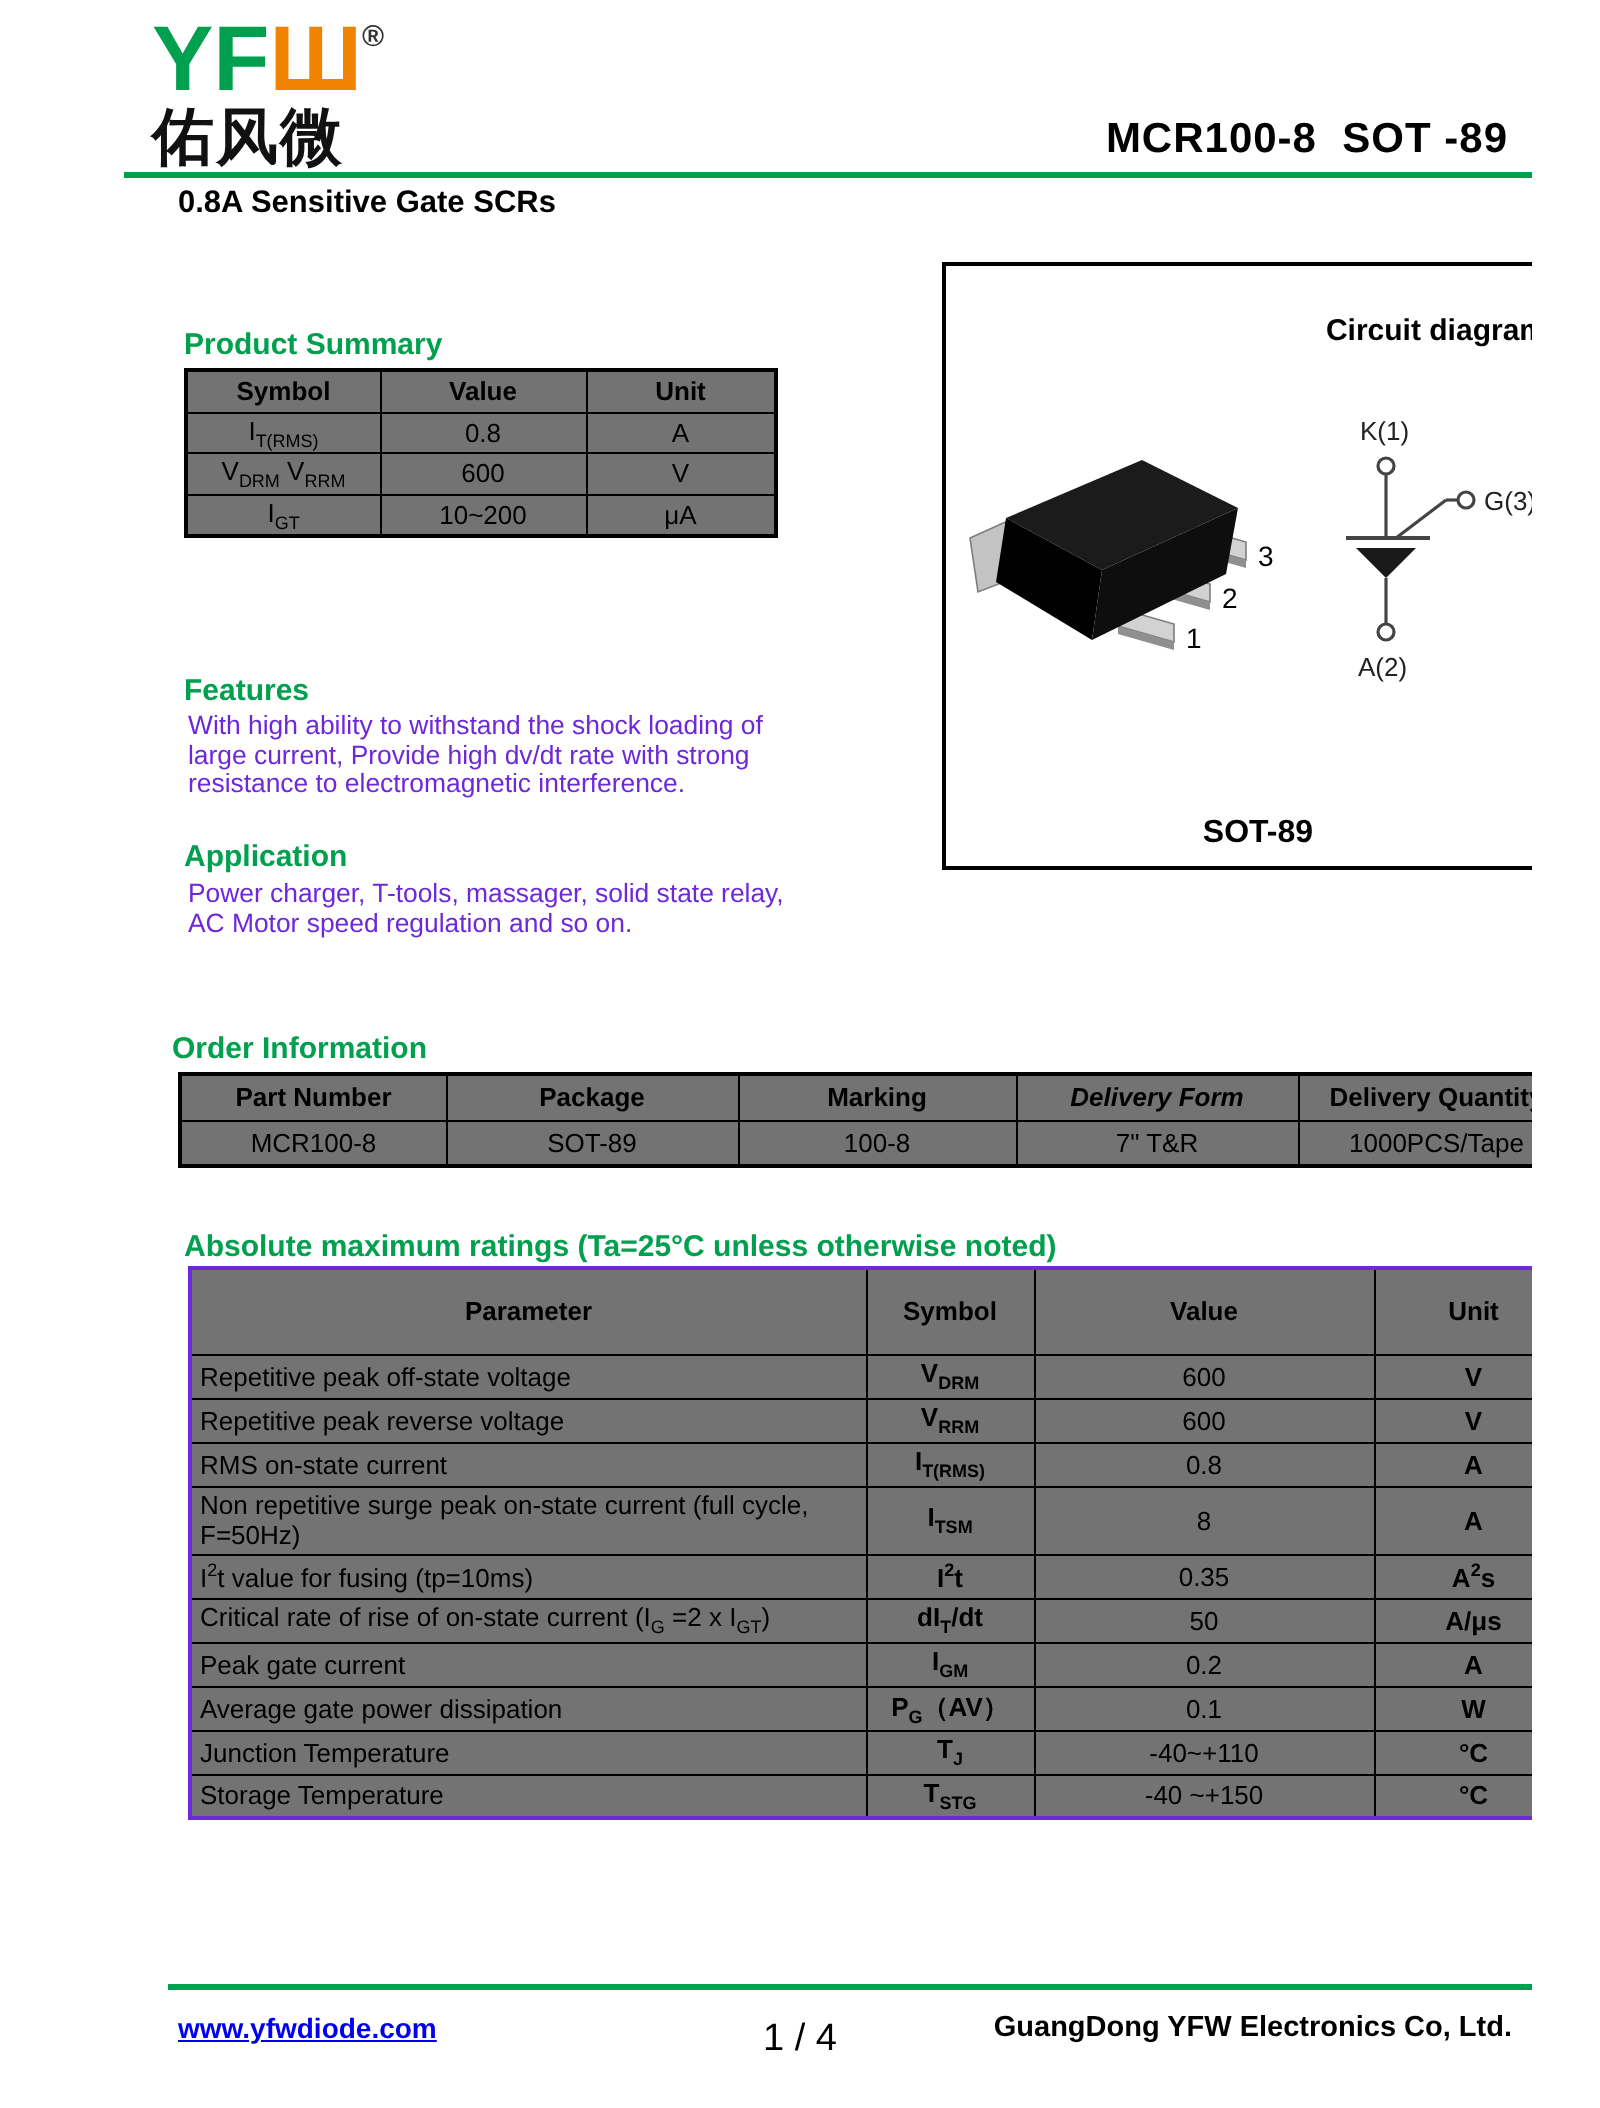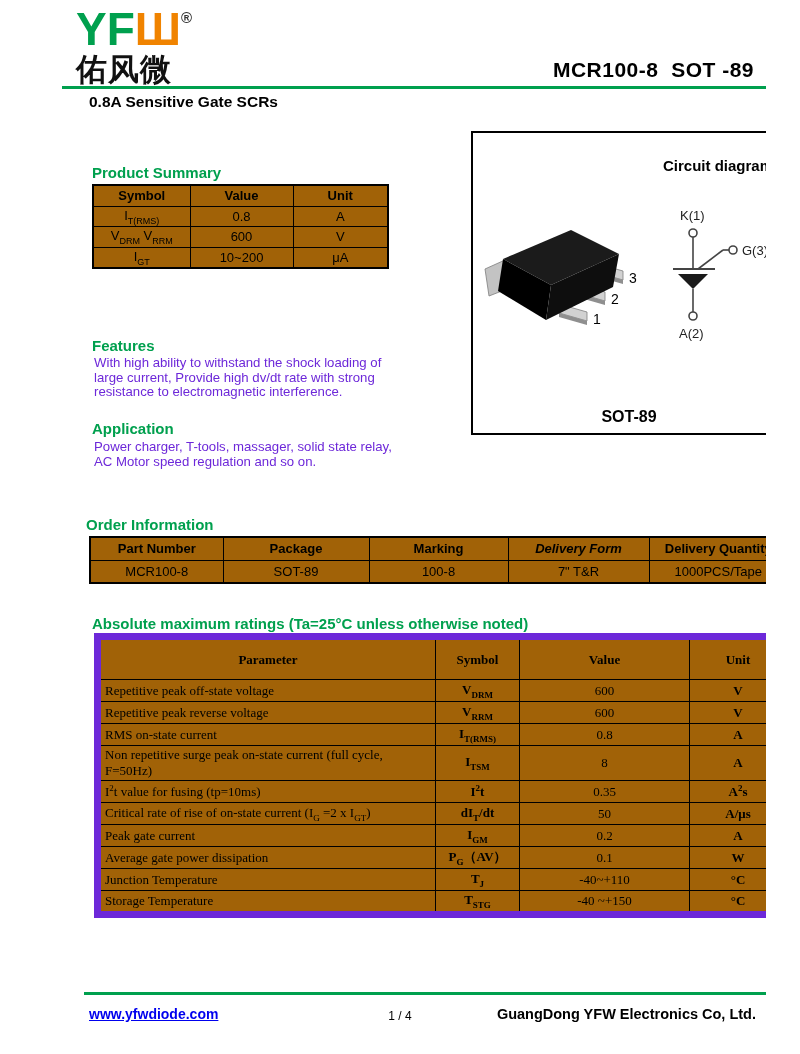--- a/index.html
+++ b/index.html
@@ -20,41 +20,41 @@
     position:absolute; right:12px; top:58px; font-size:21px; font-weight:bold;
     white-space:pre; letter-spacing:0.5px;
   }
   .rule-top { position:absolute; left:28px; top:86px; width:772px; height:3px; background:#00A04E; }
   .subtitle { position:absolute; left:55px; top:93px; font-size:15.5px; font-weight:bold; }
 
   
   .sec-title { position:absolute; color:#00A04E; font-size:15px; font-weight:bold;text-align:center; }
 
   
-  table { border-collapse:collapse; table-layout:fixed; background:#a16207; }
+  table { border-collapse:collapse; table-layout:fixed; background:#737373; }
   th, td { border:1px solid #000; text-align:center; font-size:13px; vertical-align:middle; padding:1px 3px; }
   th { font-weight:bold; }
   sub { font-size:9px; }
   sup { font-size:9px; }
 
   .ps-table { position:absolute; left:58px; top:184px; width:295px; border:2px solid #000; }
   .ps-table th { height:21px; }
   .ps-table td { height:20px; }
   .ps-table th:nth-child(1), .ps-table td:nth-child(1) { width:97px; }
   .ps-table th:nth-child(2), .ps-table td:nth-child(2) { width:103px; }
   .ps-table th:nth-child(3), .ps-table td:nth-child(3) { width:95px; }
 
   .order-table { position:absolute; left:55px; top:536px; width:698px; border:2px solid #000; }
   .order-table th { height:23px; }
   .order-table td { height:23px; }
   .order-table th:nth-child(1){width:133px;} .order-table th:nth-child(2){width:146px;}
   .order-table th:nth-child(3){width:139px;} .order-table th:nth-child(4){width:141px;font-style:italic;}
   .order-table th:nth-child(5){width:139px;}
 
-  .abs-table { position:absolute; left:60px; top:633px; width:692px; border:7px solid #6d28d9;font-family:Liberation Serif, serif; }
+  .abs-table { position:absolute; left:60px; top:633px; width:692px; border:2px solid #6d28d9; }
   .abs-table th { height:43px; }
   .abs-table td { height:22px; }
   .abs-table tbody tr:nth-child(4) td { height:34px; }
   .abs-table th:nth-child(1){width:338px;} .abs-table th:nth-child(2){width:84px;}
   .abs-table th:nth-child(3){width:170px;} .abs-table th:nth-child(4){width:100px;}
   .abs-table td:first-child { text-align:left; padding-left:4px; }
   .abs-table td:nth-child(2), .abs-table td:nth-child(4) { font-weight:bold; }
 
   
   .body-text { position:absolute; font-size:13.2px; line-height:14.5px; color:#6d28d9; }
@@ -62,21 +62,21 @@
   
   .circuit-box { position:absolute; left:437px; top:131px; width:316px; height:304px; border:2px solid #000; background:#fff; }
   .circuit-title { position:absolute; right:12px; top:24px; font-size:15px; font-weight:bold; }
   .pkg-svg { position:absolute; left:8px; top:86px; }
   .scr-svg { position:absolute; left:198px; top:74px; }
   .sot-label { position:absolute; left:0; right:0; bottom:7px; text-align:center; font-size:16px; font-weight:bold; }
 
   
   .footer-rule { position:absolute; left:50px; top:992px; width:745px; height:3px; background:#00A04E; }
   .footer-site { position:absolute; left:55px; top:1006px; font-size:14px; font-weight:bold; color:#0000EE; text-decoration:underline; }
-  .footer-page { position:absolute; left:0; right:0; top:1009px; text-align:center; font-size:12px; }
+  .footer-page { position:absolute; left:0; right:0; top:1009px; text-align:center; font-size:19px; }
   .footer-company { position:absolute; right:10px; top:1006px; font-size:14.5px; font-weight:bold; }
 </style>
 </head>
 <body>
 
 <div class="page">
 
   <div class="logo">
     <div class="logo-en"><span class="logo-yf">YF</span><span class="logo-w">Ш</span><span class="logo-reg">®</span></div>
     <div class="logo-cn">佑风微</div>

